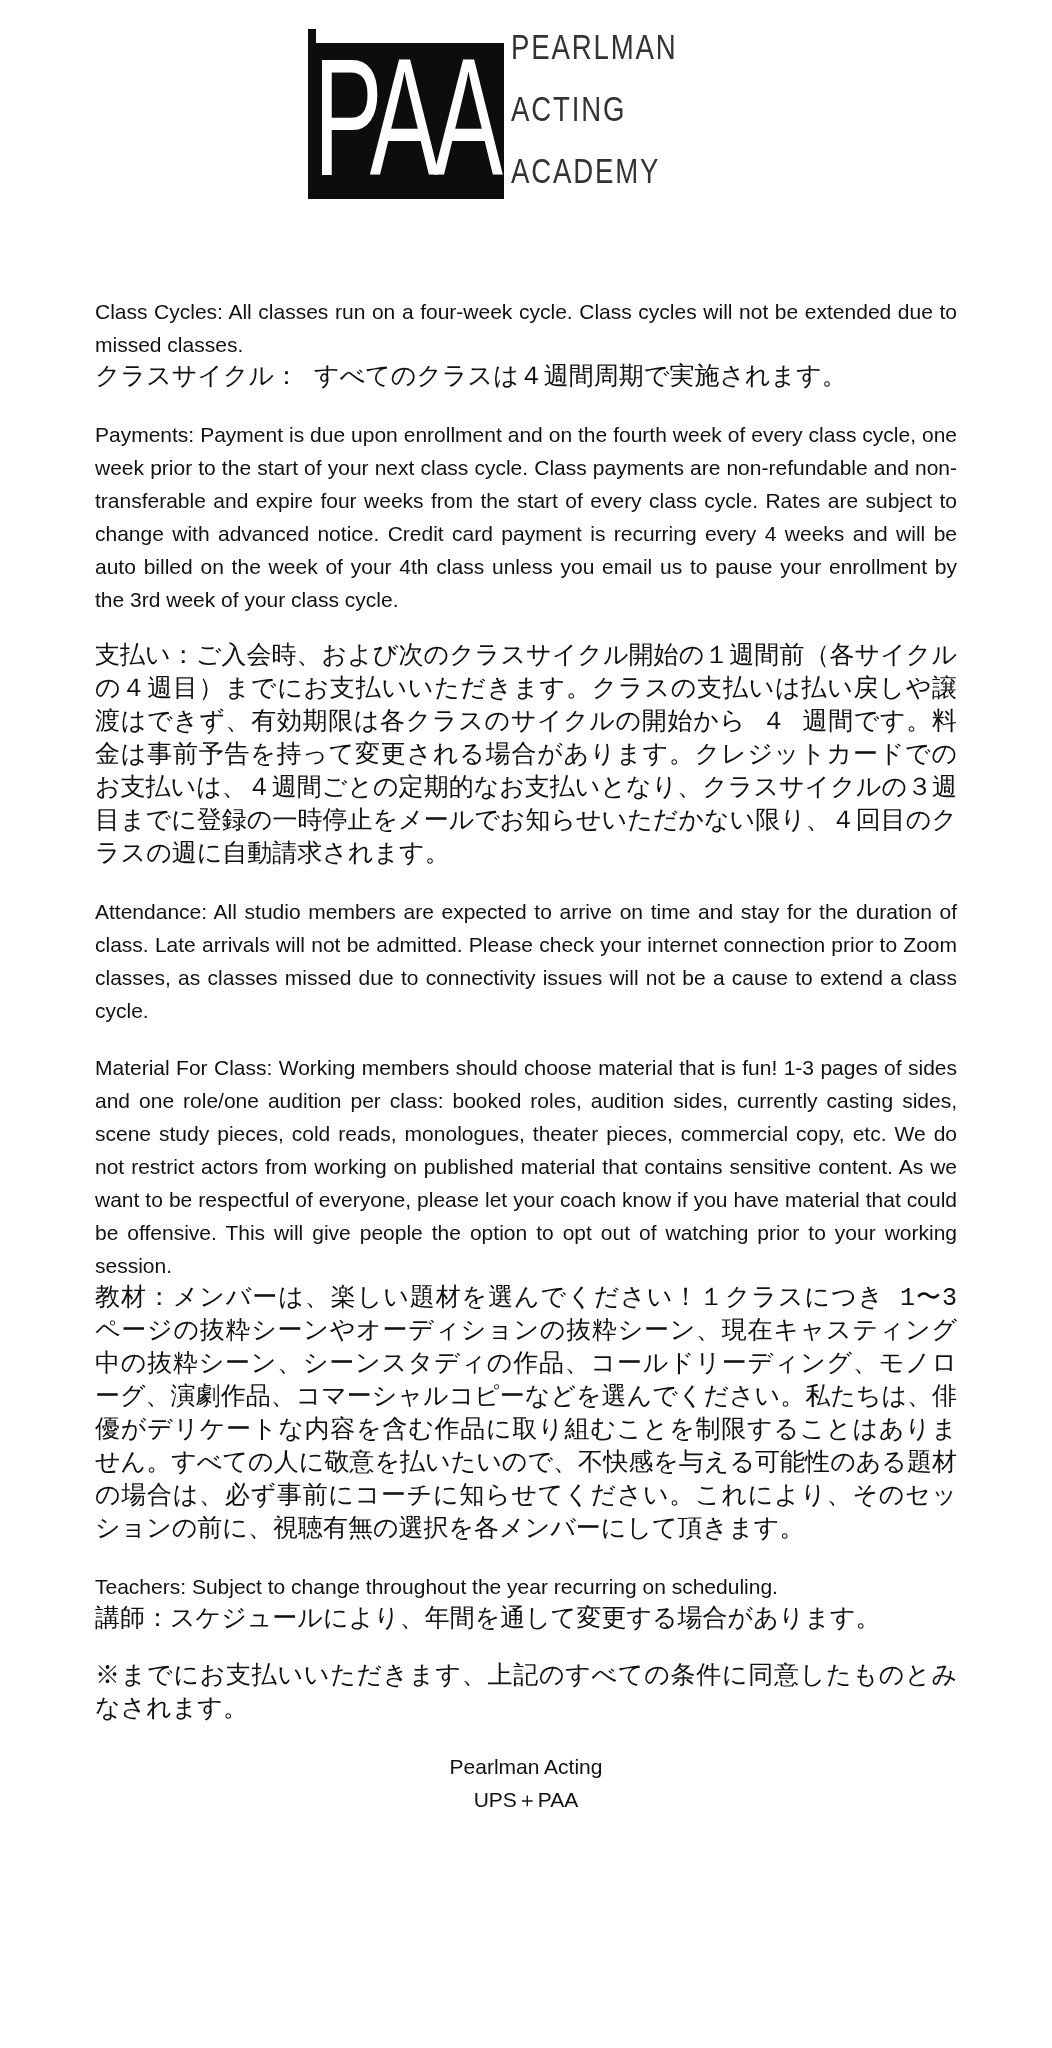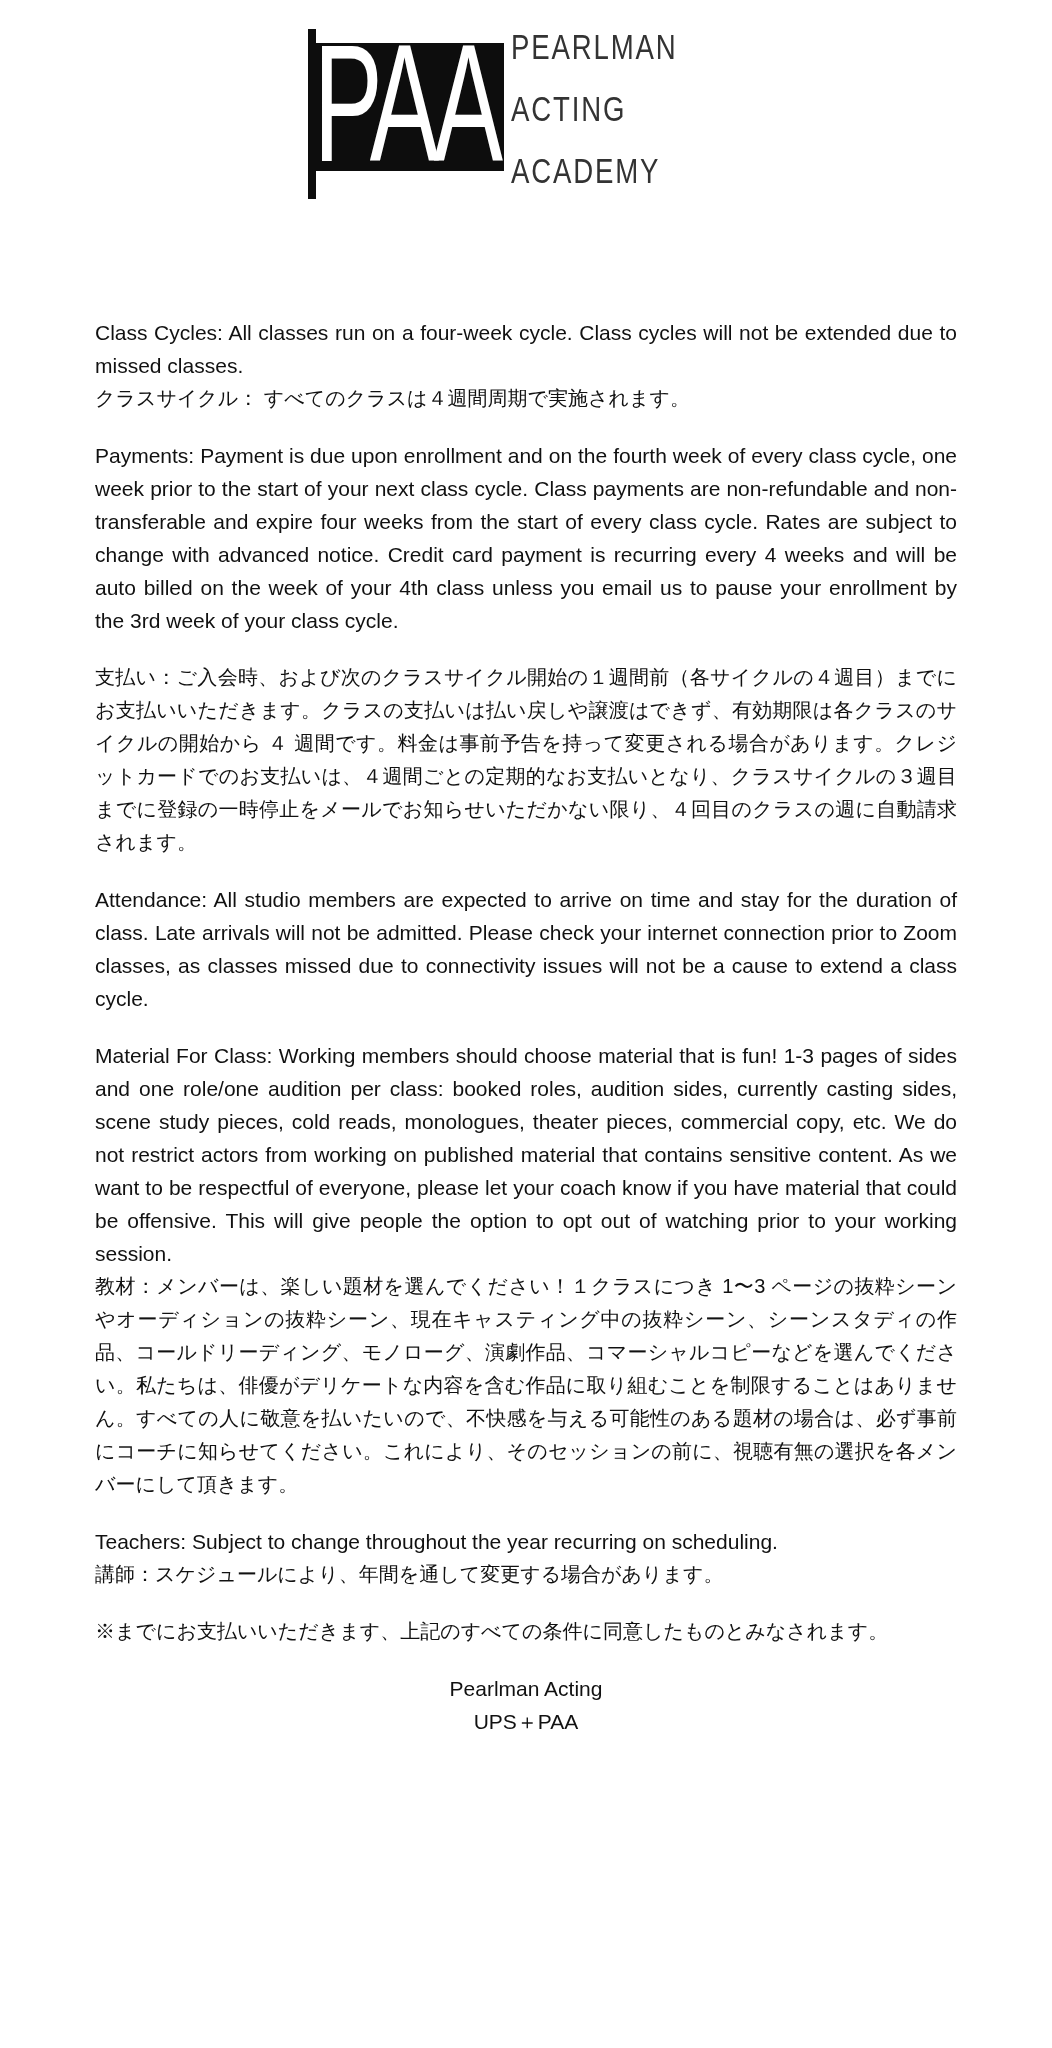--- a/index.html
+++ b/index.html
@@ -20,21 +20,21 @@
     justify-content: center;
     transform: translateX(-26px);
   }
   .logo {
     display: flex;
     align-items: stretch;
   }
   .logo-box {
     position: relative;
     width: 196px;
-    height: 128px;
+    height: 156px;
     margin-top: 13px;
     background: #0d0d0d;
     display: flex;
     align-items: center;
     justify-content: center;
     overflow: visible;
   }
   
   .logo-stem {
     position: absolute;
@@ -70,35 +70,35 @@
     letter-spacing: 2px;
     color: #333333;
     transform: scale(0.92, 1.18);
     transform-origin: left center;
     line-height: 1;
     white-space: nowrap;
   }
 
   
   .content {
-    margin: 120px 95px 0 95px;
+    margin: 96px 95px 0 95px;
     font-size: 21px;
     line-height: 33px;
     text-align: justify;
   }
   .block { margin-bottom: 24px; }
   .block:last-child { margin-bottom: 0; }
   p.en {
     font-family: "Liberation Sans", sans-serif;
     color: #111111;
   }
   p.ja {
-    font-family: Liberation Sans, sans-serif;
+    font-family: Liberation Mono, monospace;
     color: #111111;
-    font-size: 20px;
+    font-size: 25px;
   }
   .signature p {
     text-align: center;
     font-family: "Liberation Sans", sans-serif;
   }
 </style>
 </head>
 <body>
 
 <div class="logo-row">

